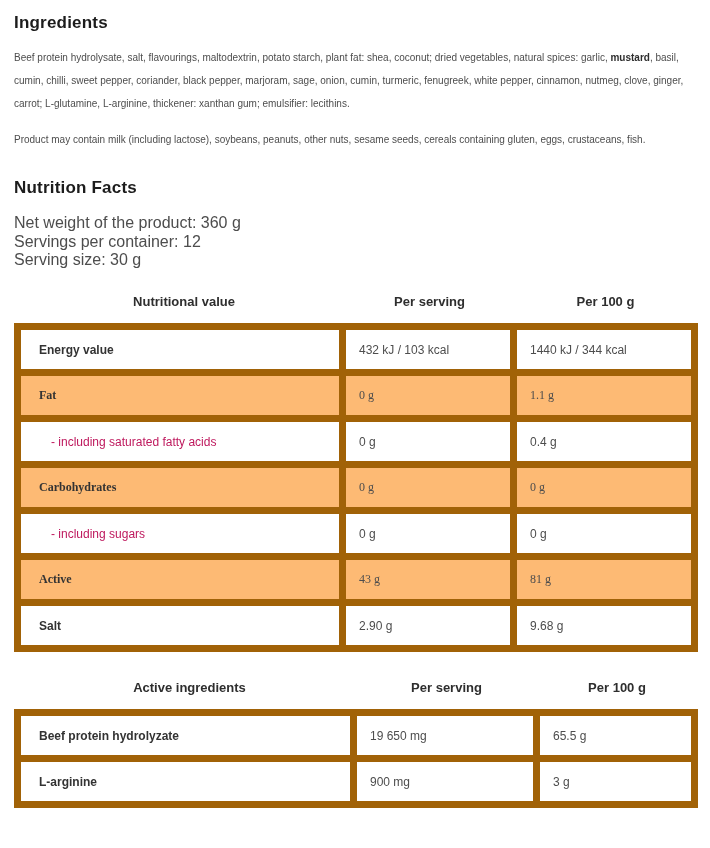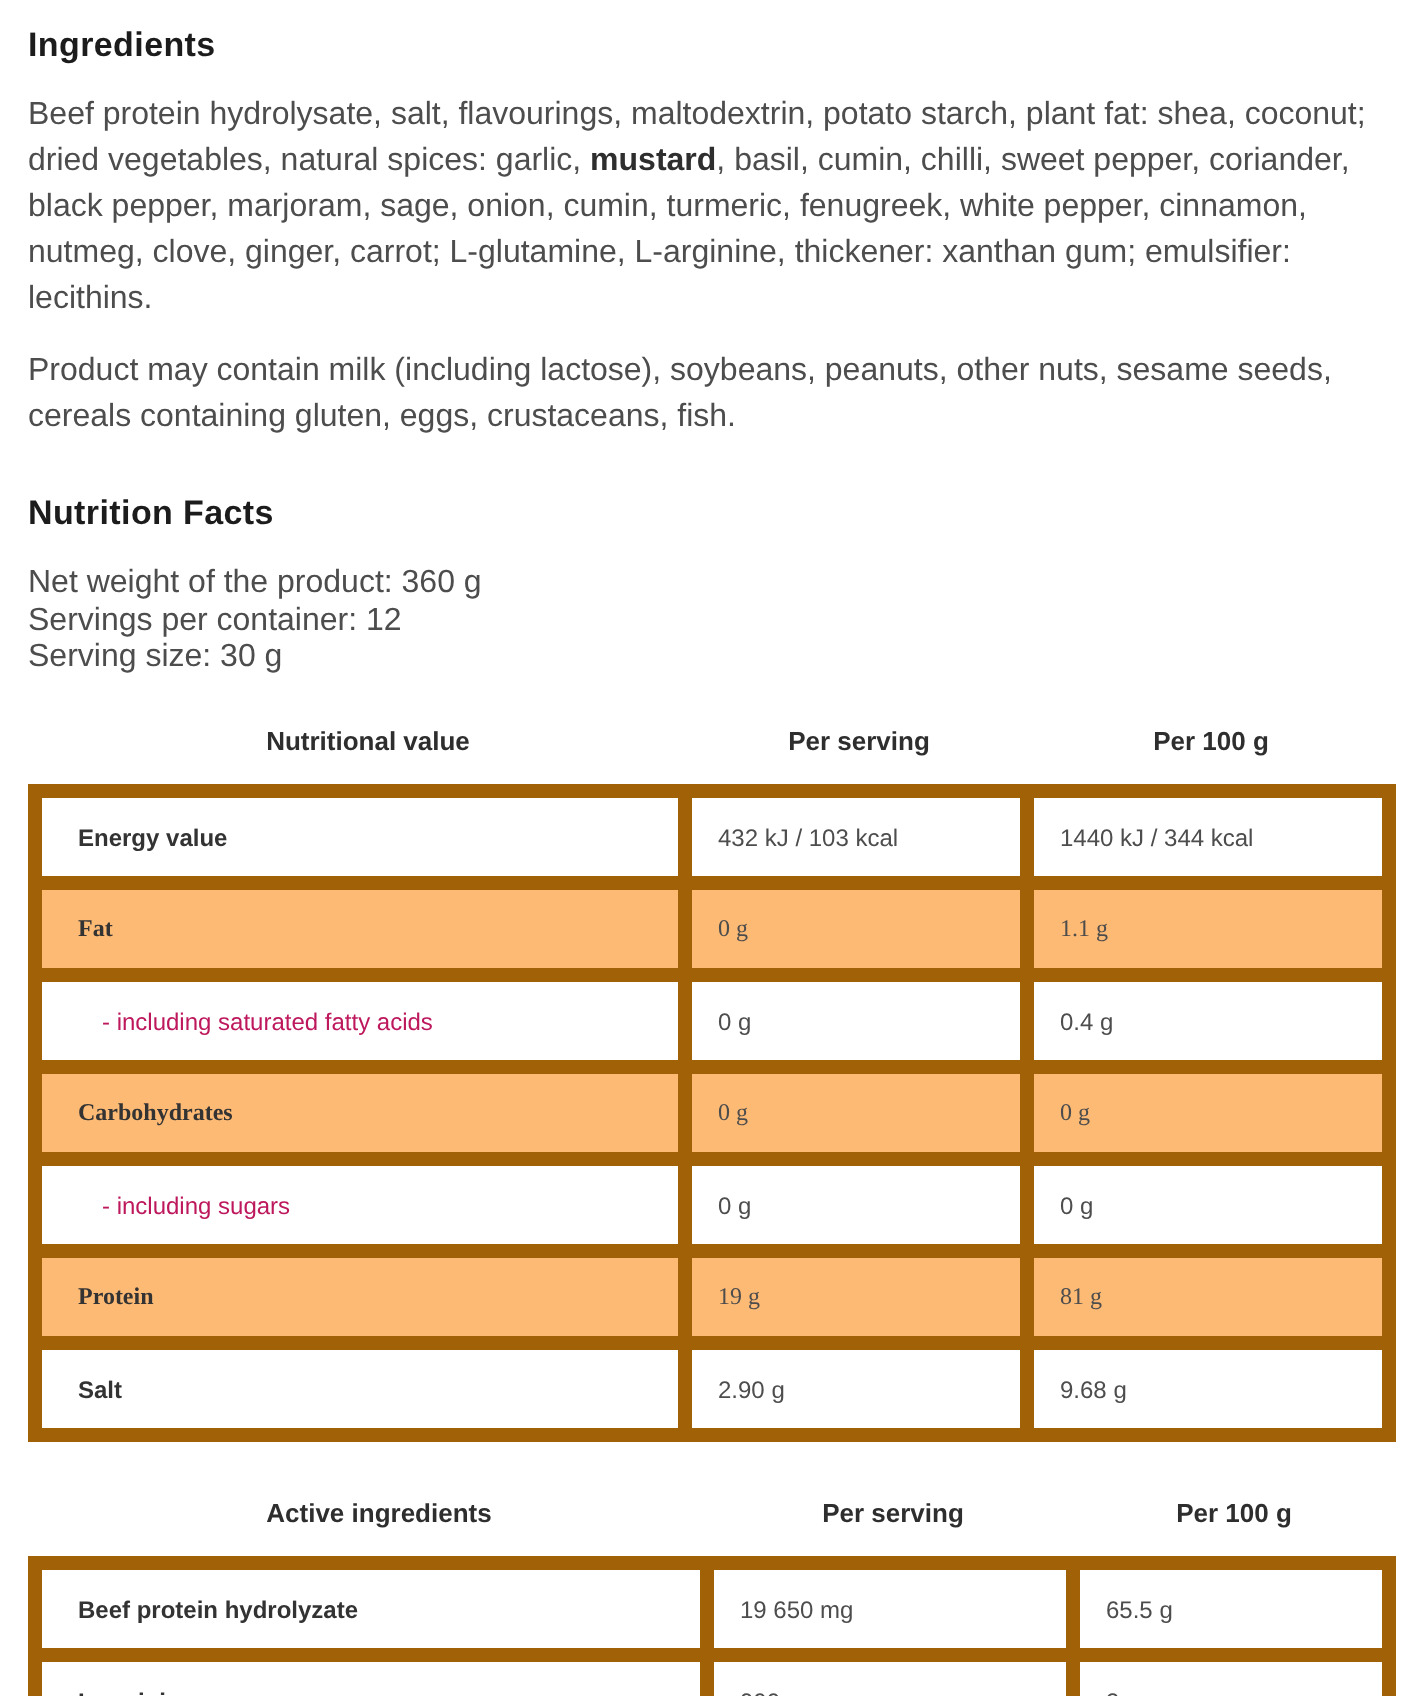--- a/index.html
+++ b/index.html
@@ -15,21 +15,21 @@
   .section-heading {
     font-size: 17px;
     line-height: 24px;
     font-weight: 700;
     color: #1c1c1c;
     letter-spacing: 0.2px;
   }
   #ingredients-heading { margin-bottom: 11px; }
   #nutrition-heading { margin-top: 25px; margin-bottom: 14px; }
   .body-par {
-    font-size: 16px;
+    font-size: 10px;
     line-height: 23px;
     color: #4d4d4d;
   }
   .body-par strong { color: #2e2e2e; font-weight: 700; }
   #composition-par { margin-bottom: 13px; }
   .meta-line {
     font-size: 16px;
     line-height: 18.7px;
     color: #4d4d4d;
   }
@@ -126,22 +126,22 @@
       <td class="label-cell">Carbohydrates</td>
       <td>0 g</td>
       <td>0 g</td>
     </tr>
     <tr>
       <td class="label-cell sub">- including sugars</td>
       <td>0 g</td>
       <td>0 g</td>
     </tr>
     <tr class="alt">
-      <td class="label-cell">Protein</td>
-      <td>19 g</td>
+      <td class="label-cell">Active</td>
+      <td>43 g</td>
       <td>81 g</td>
     </tr>
     <tr>
       <td class="label-cell">Salt</td>
       <td>2.90 g</td>
       <td>9.68 g</td>
     </tr>
   </tbody>
 </table>
 

